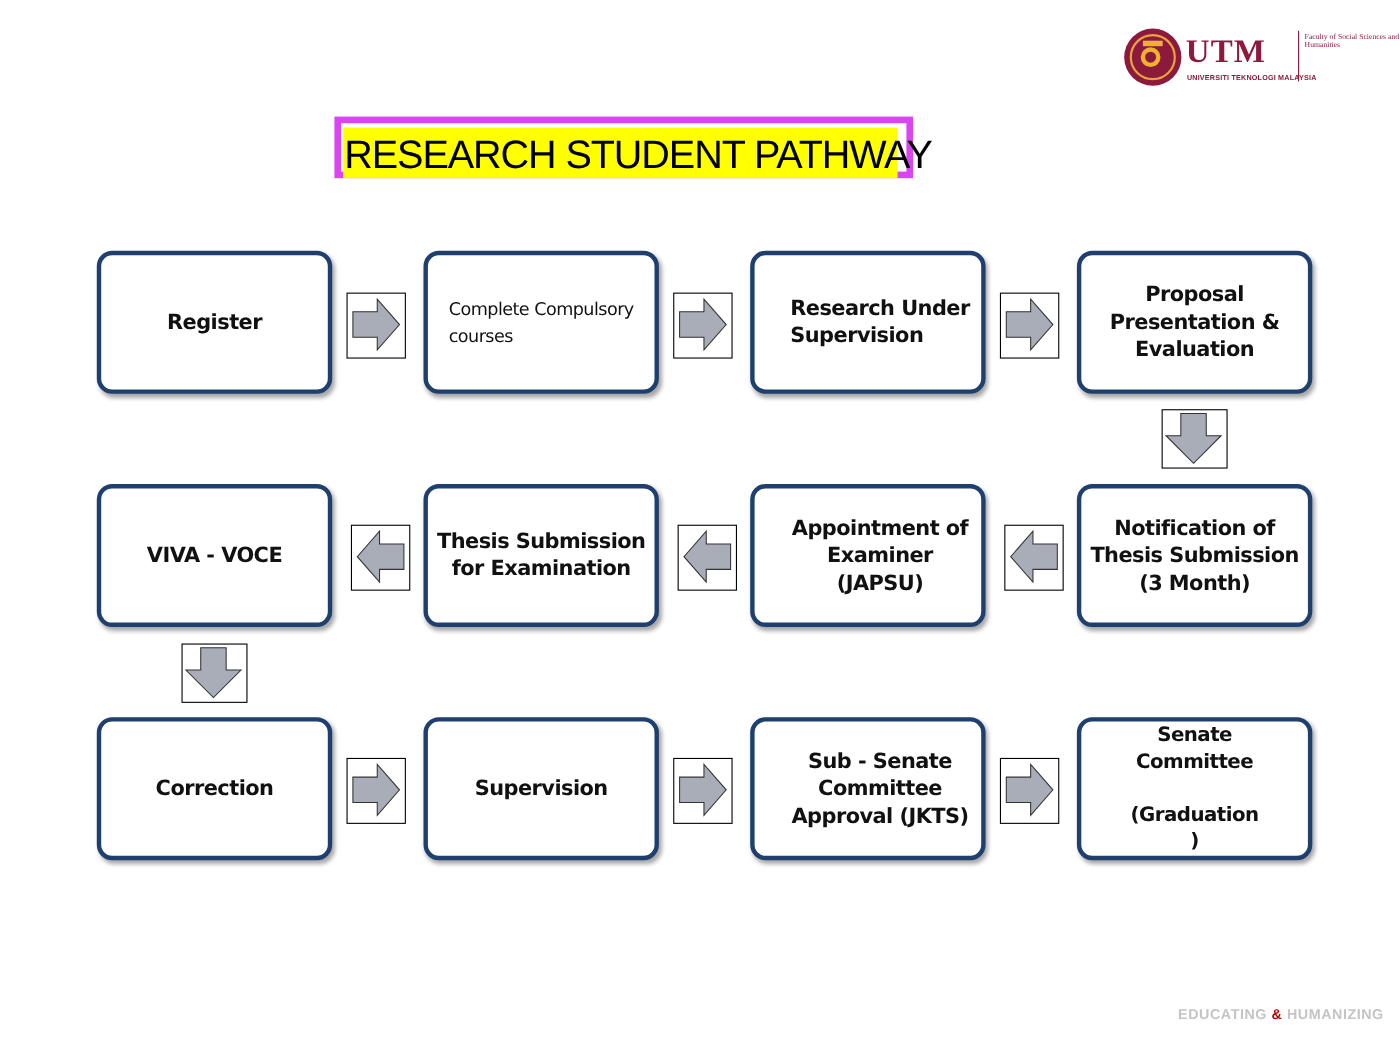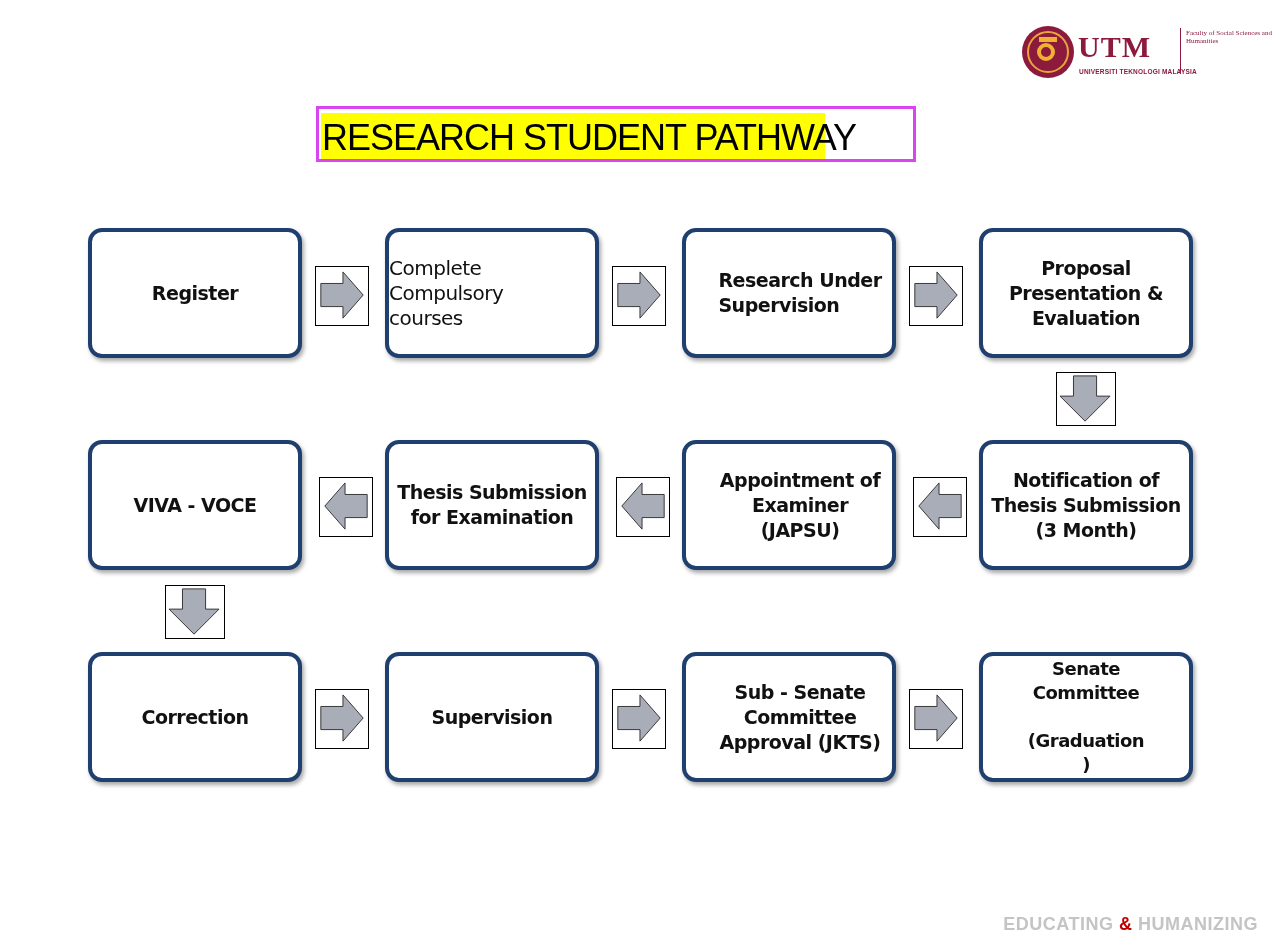--- a/index.html
+++ b/index.html
@@ -17,47 +17,47 @@
   .logo .seal .bar { position:absolute; left:17px; top:11px; width:18px; height:5px; background:#f0b030; }
   .logo .brand { position:absolute; left:56px; top:-2px; font-family:"Liberation Serif", serif;
                  font-weight:bold; font-size:30px; color:#8b1a3c; letter-spacing:1px; line-height:50px; }
   .logo .uni { position:absolute; left:57px; top:44px; font-family:"Liberation Sans", sans-serif;
                font-size:6.5px; color:#8b1a3c; font-weight:bold; letter-spacing:0.2px; white-space:nowrap; }
   .logo .divider { position:absolute; left:158px; top:4px; width:1px; height:46px; background:#8b1a3c; }
   .logo .faculty { position:absolute; left:164px; top:5px; font-family:"Liberation Serif", serif;
                    font-size:7px; color:#8b1a3c; line-height:8px; width:90px; }
 
   
-  .title-box { position:absolute; left:316px; top:106px; width:600px; height:56px;
-               border:3px solid #d946ef; box-sizing:border-box; }
+  .title-box { position:absolute; left:304px; top:106px; width:526px; height:56px;
+               border:6px solid #d946ef; box-sizing:border-box; }
   .title-box .hl { position:absolute; left:2px; top:4px; height:46px; width:504px; background:#ffff00; }
   .title-box .txt { position:absolute; left:3px; top:7px; font-family:"Liberation Sans", sans-serif;
                     font-size:36px; color:#000; letter-spacing:-1px; line-height:44px; white-space:nowrap; }
 
   
   .step { position:absolute; width:214px; height:130px; box-sizing:border-box;
           border:4px solid #1f3f6e; border-radius:14px; background:#fff;
           box-shadow:2px 3px 4px rgba(0,0,0,0.35);
           display:flex; align-items:center; justify-content:center; text-align:center; }
   .step span { font-family:"DejaVu Sans", sans-serif; font-weight:bold; font-size:19px;
                color:#111; line-height:25px; letter-spacing:-0.5px; white-space:pre-line; }
-  .step.small span { font-size:20px; font-weight:normal; text-align:left; }
+  .step.small span { font-size:16px; font-weight:normal; text-align:left; }
 
   .col1 { left:88px; } .col2 { left:385px; } .col3 { left:682px;padding-left:22px; } .col4 { left:979px; }
   .row1 { top:228px; } .row2 { top:440px; } .row3 { top:652px; }
 
   
   .arrow { position:absolute; width:54px; height:60px; box-sizing:border-box;
            border:1px solid #000; background:#fff; }
   .arrow svg { position:absolute; left:0; top:0; width:100%; height:100%; }
   .arrow.v { width:60px; height:54px; }
 
   
   .footer { position:absolute; right:15px; top:914px; font-family:"Liberation Sans", sans-serif;
-            font-size:18px; font-weight:bold; color:#c4c4c4; letter-spacing:0.5px; white-space:nowrap; }
+            font-size:13px; font-weight:bold; color:#c4c4c4; letter-spacing:0.5px; white-space:nowrap; }
   .footer .amp { color:#c00000; }
 </style>
 </head>
 <body>
 
 <div class="logo">
   <div class="seal">
     <div class="ring"></div>
     <div class="bar"></div>
     <div class="inner"></div>

